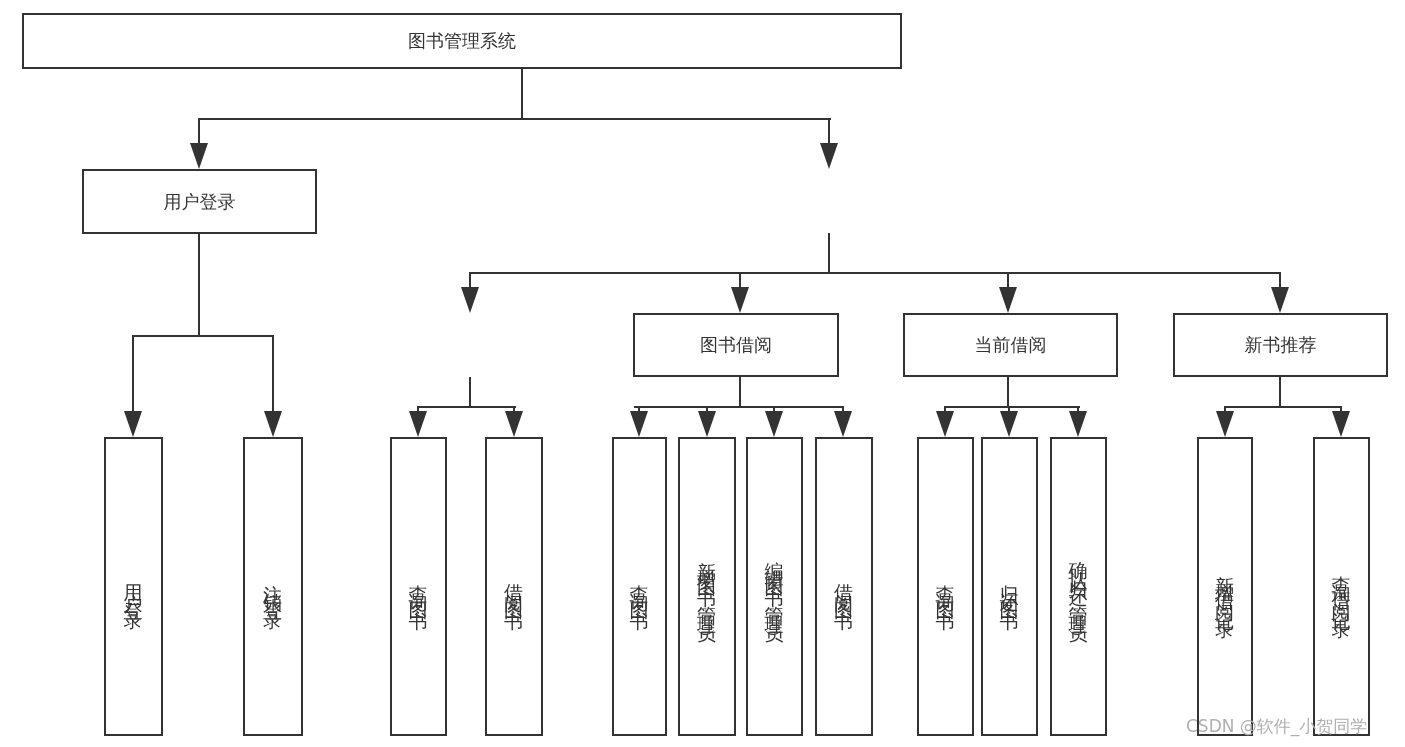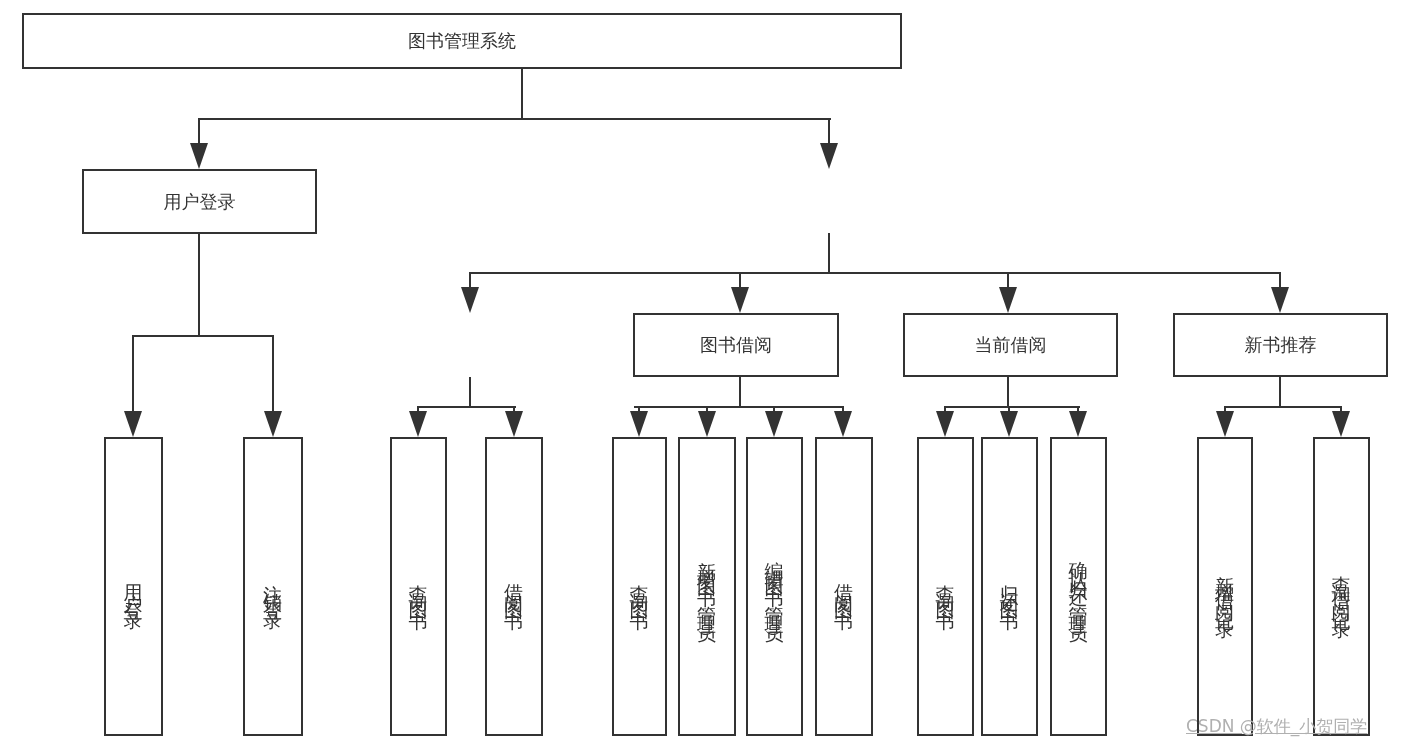--- a/index.html
+++ b/index.html
@@ -18,21 +18,21 @@
   }
   .lv { position:absolute; width:2px;  background:#333333; }
   .lh { position:absolute; height:2px; background:#333333; }
   .ah {
     position:absolute; width:0; height:0;
     border-left:9px solid transparent; border-right:9px solid transparent;
     border-top:26px solid #333333;
   }
   #watermark {
     position:absolute; left:1186px; top:715px; color:#b0b0b0;
-    font-size:17px; white-space:nowrap;text-decoration:underline;
+    font-size:17px; white-space:nowrap;
   }
 </style>
 </head>
 <body>
 
 <div id="canvas">
 
   <div class="box" style="left:22px;top:13px;width:880px;height:56px">图书管理系统</div>
 
   <div class="box" style="left:82px;top:169px;width:235px;height:65px">用户登录</div>

